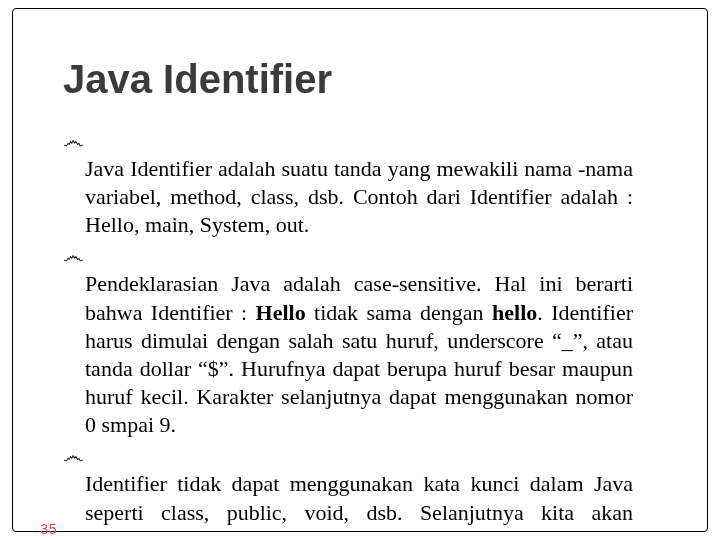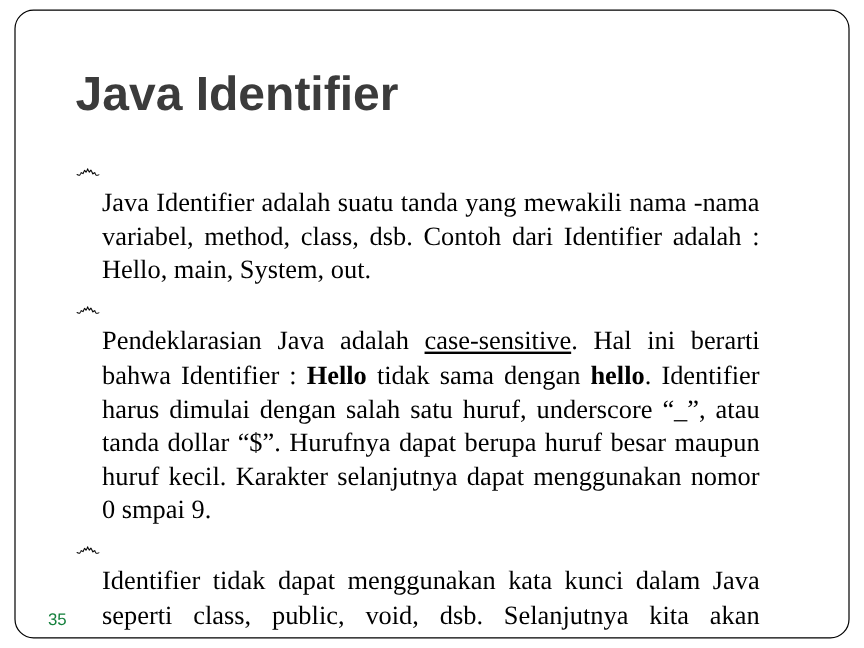--- a/index.html
+++ b/index.html
@@ -10,21 +10,21 @@
     position: relative;
     background: #fff;
   }
   .frame {
     position: absolute;
     top: 8px;
     left: 12px;
     right: 12px;
     bottom: 8px;
     border: 1.5px solid #000;
-    border-radius: 16px;
+    border-radius: 4px;
     padding: 48px 74px 20px 50px;
     overflow: hidden;
   }
   .title {
     font-family: Arial, Helvetica, sans-serif;
     font-size: 40px;
     font-weight: bold;
     color: #3b3b3b;
     margin-bottom: 24px;
   }
@@ -43,29 +43,29 @@
     flex: 0 0 auto;
     width: 22px;
     font-size: 22px;
     line-height: 1.28;
     padding-top: 1px;
   }
   .content {
     flex: 1 1 auto;
     margin-top: 29px;
   }
-  .ul { text-decoration: underline; }
+  .ul { }
   .b { font-weight: bold; }
   .slide-number {
     position: absolute;
     left: 40px;
-    bottom: 16px;
-    font-family: Liberation Sans, sans-serif;
+    bottom: 2px;
+    font-family: Liberation Mono, monospace;
     font-size: 14px;
-    color: #15803d;
+    color: #ef4444;
   }
 </style>
 </head>
 <body>
 
 <div class="slide">
   <div class="frame">
     <div class="title">Java Identifier</div>
     <div class="body">
 

